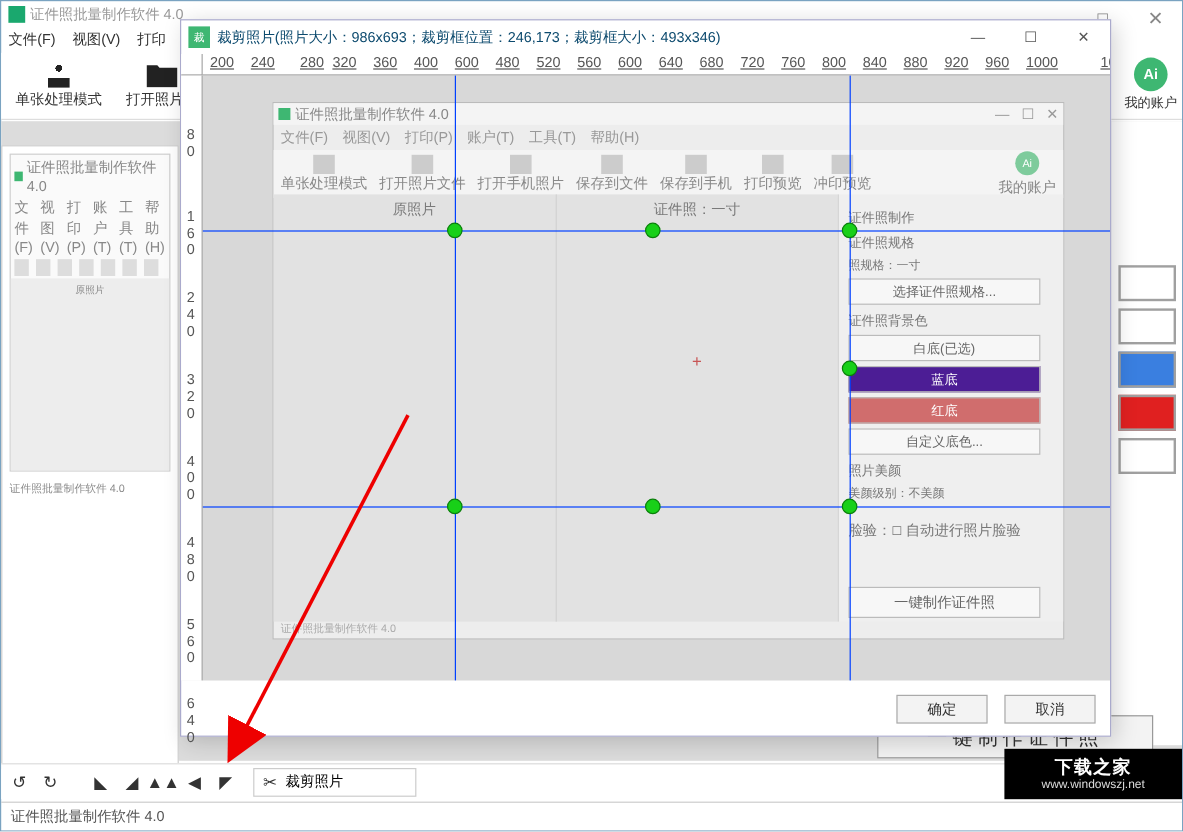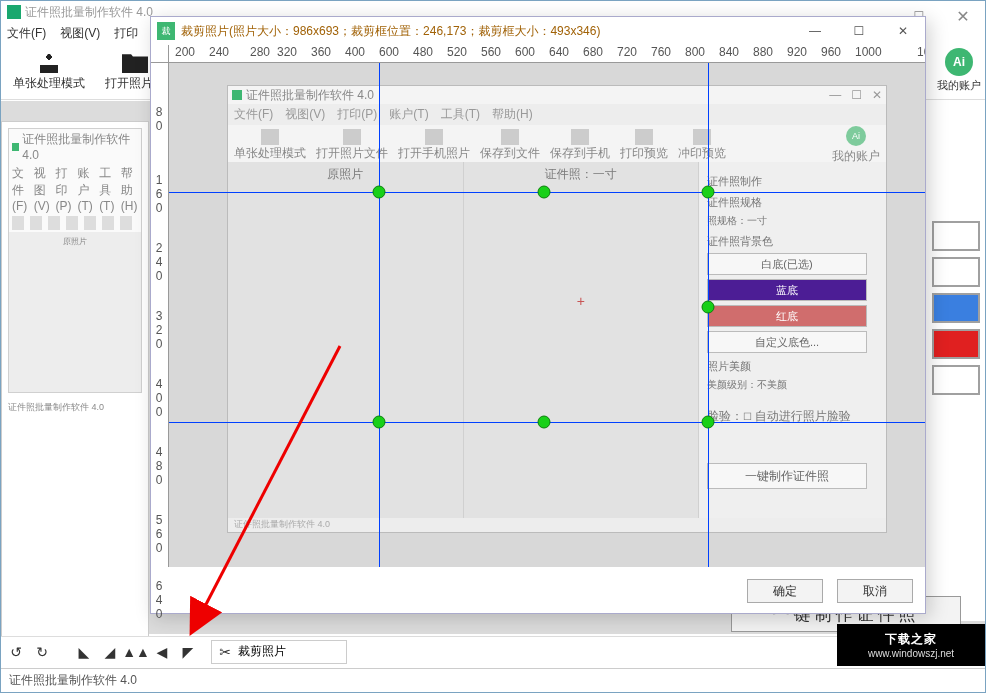--- a/index.html
+++ b/index.html
@@ -33,35 +33,35 @@
   .crop-btn { margin-left:6px; display:flex; align-items:center; gap:4px; padding:2px 60px 2px 4px; border:1px solid #ccc; background:#fff; }
   .main-status { position:absolute; bottom:0; left:0; right:0; height:24px; border-top:1px solid #ccc; padding:3px 8px; color:#555; }
 
   
   .right-panel { position:absolute; right:0; top:100px; width:60px; height:520px; background:#fff; border-left:1px solid #ccc; }
   .rp-colorbox { height:30px; width:48px; margin:6px auto; border:2px solid #a0a0a0; }
   .one-click-main { position:absolute; right:24px; bottom:60px; width:230px; height:36px; border:1px solid #999; background:#f3f3f3; font-size:17px; letter-spacing:4px; display:flex; align-items:center; justify-content:center; color:#333; }
 
   
   .watermark { position:absolute; right:0; bottom:26px; width:148px; height:42px; background:#000; color:#fff; display:flex; flex-direction:column; align-items:center; justify-content:center; }
-  .watermark .big { font-size:12px; font-weight:bold; letter-spacing:1px; }
+  .watermark .big { font-size:15px; font-weight:bold; letter-spacing:1px; }
   .watermark .small { font-size:10px; color:#ddd; }
 
   
   .crop-dialog { position:absolute; left:150px; top:16px; width:776px; height:598px; background:#fff; border:1px solid #aac; box-shadow:4px 4px 18px rgba(0,0,0,.18); }
   .cd-titlebar { height:28px; display:flex; align-items:center; padding:0 6px; gap:6px; border-bottom:0; }
   .cd-titlebar .t-ico { width:18px; height:18px; background:#3eb772; color:#fff; font-size:9px; display:flex; align-items:center; justify-content:center; }
   .cd-winctl { position:absolute; right:0; top:0; display:flex; }
   .cd-winctl div { width:44px; height:28px; display:flex; align-items:center; justify-content:center; color:#555; }
 
   .cd-workspace { position:absolute; left:0; top:28px; right:0; bottom:46px; background:#efefef; }
 
   
   .ruler-h { position:absolute; left:18px; right:0; top:0; height:18px; background:#fff; border-bottom:1px solid #999; overflow:hidden; font-size:9px; color:#555; }
-  .ruler-h span { position:absolute; top:0; }
+  .ruler-h span { position:absolute; top:0;text-decoration:underline; }
   .ruler-v { position:absolute; left:0; top:18px; width:18px; bottom:0; background:#fff; border-right:1px solid #999; font-size:9px; color:#555; }
   .ruler-v span { position:absolute; left:1px; writing-mode:vertical-rl; text-orientation:upright; }
   .ruler-corner { position:absolute; left:0; top:0; width:18px; height:18px; background:#fff; border-right:1px solid #999; border-bottom:1px solid #999; }
 
   .cd-canvas { position:absolute; left:18px; top:18px; right:0; bottom:0; background:#d8d8d8; }
 
   
   .embedded { position:absolute; left:58px; top:22px; width:660px; height:448px; background:#ededed; border:1px solid #bbb; }
   .emb-titlebar { height:18px; background:#f4f4f4; display:flex; align-items:center; gap:4px; padding:0 4px; font-size:10px; color:#888; }
   .emb-titlebar .mini-icon { width:10px; height:10px; background:#3eb772; }
@@ -210,21 +210,21 @@
       <marker id="ah" markerWidth="12" markerHeight="12" refX="3" refY="6" orient="auto">
     <path d="M0,0 L12,6 L0,12 Z" fill="#e00"></path>
       </marker>
     </defs>
   <line x1="170" y1="10" x2="32" y2="276" stroke="#e00" stroke-width="3" marker-end="url(#ah)"></line>
 </svg>
 
 <div class="crop-dialog">
   <div class="cd-titlebar">
     <div class="t-ico">裁</div>
-    <span style="color:#a16207;">裁剪照片(照片大小：986x693；裁剪框位置：246,173；裁剪框大小：493x346)</span>
+    <span style="color:#0c4a6e;">裁剪照片(照片大小：986x693；裁剪框位置：246,173；裁剪框大小：493x346)</span>
     <div class="cd-winctl">
       <div>—</div>
       <div>☐</div>
       <div>✕</div>
     </div>
   </div>
 
   <div class="cd-workspace">
     <div class="ruler-corner"></div>
     <div class="ruler-h">
@@ -318,20 +318,21 @@
               <div>原照片</div>
             </div>
           <div class="emb-mid">
               <div>证件照：一寸</div>
             <div class="plus">+</div>
             </div>
           <div class="emb-right">
             <div class="emb-section-t">证件照制作</div>
             <div class="emb-section-t">证件照规格</div>
             <div style="font-size:10px;margin:2px 0 4px">照规格：一寸</div>
+            <div class="emb-btn">选择证件照规格...</div>
             <div class="emb-section-t">证件照背景色</div>
             <div class="emb-btn">白底(已选)</div>
             <div class="emb-btn blue">蓝底</div>
             <div class="emb-btn red">红底</div>
             <div class="emb-btn">自定义底色...</div>
             <div class="emb-section-t">照片美颜</div>
             <div style="font-size:10px;">美颜级别：不美颜</div>
             <div style="font-size:10px;margin-top:16px;"><span>脸验：</span>☐ <span>自动进行照片脸验</span></div>
             <div class="emb-btn" style="margin-top:38px;height:26px;font-size:12px;">一键制作证件照</div>
           </div>

